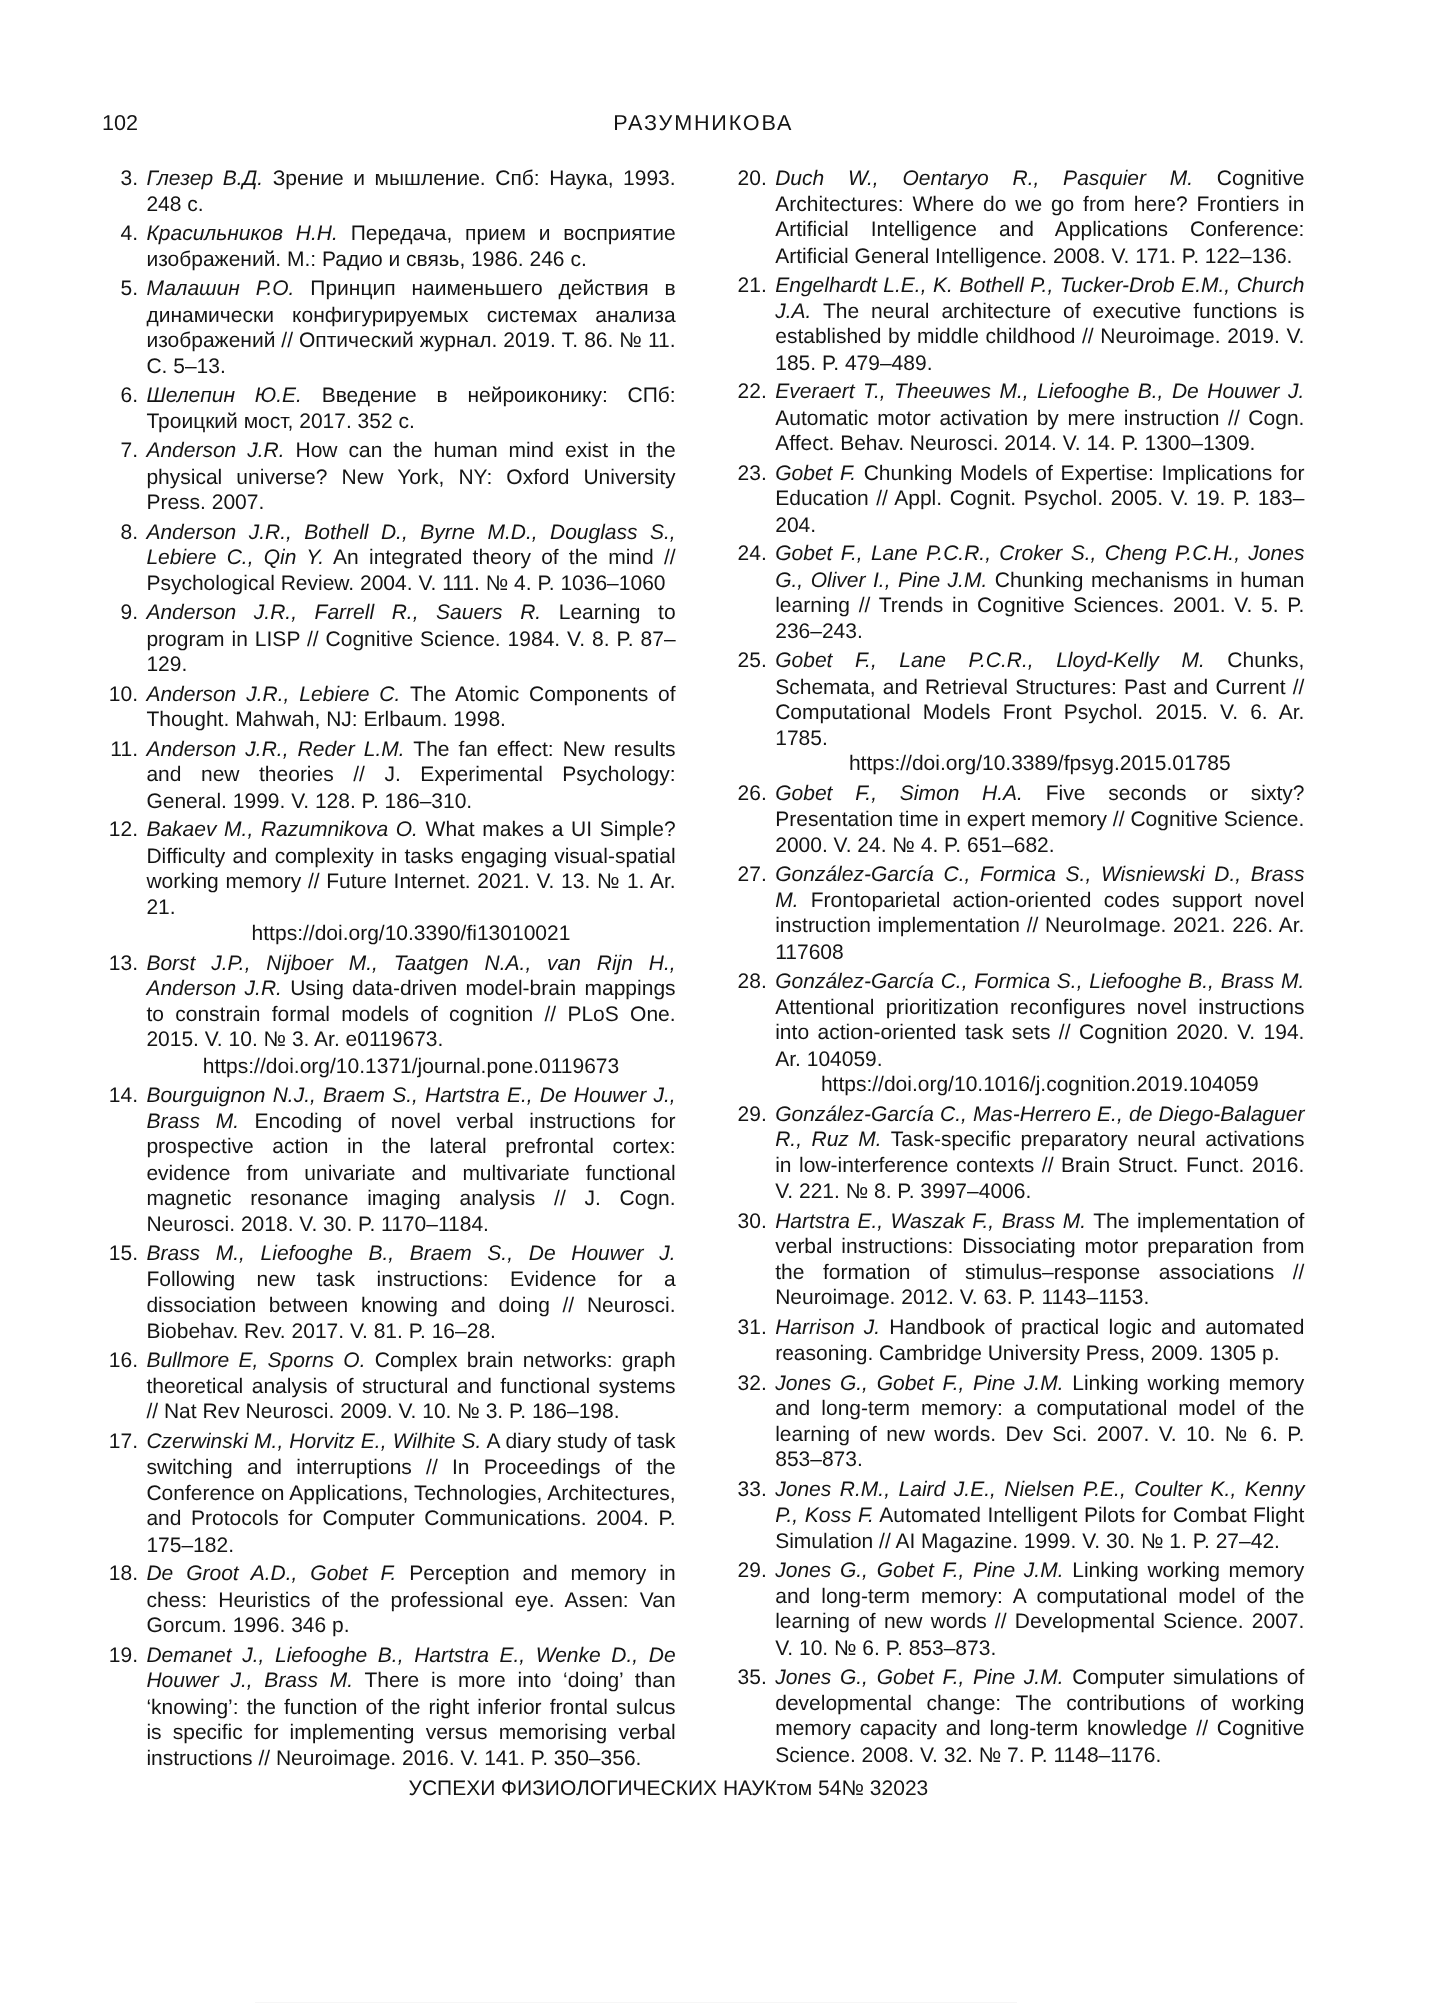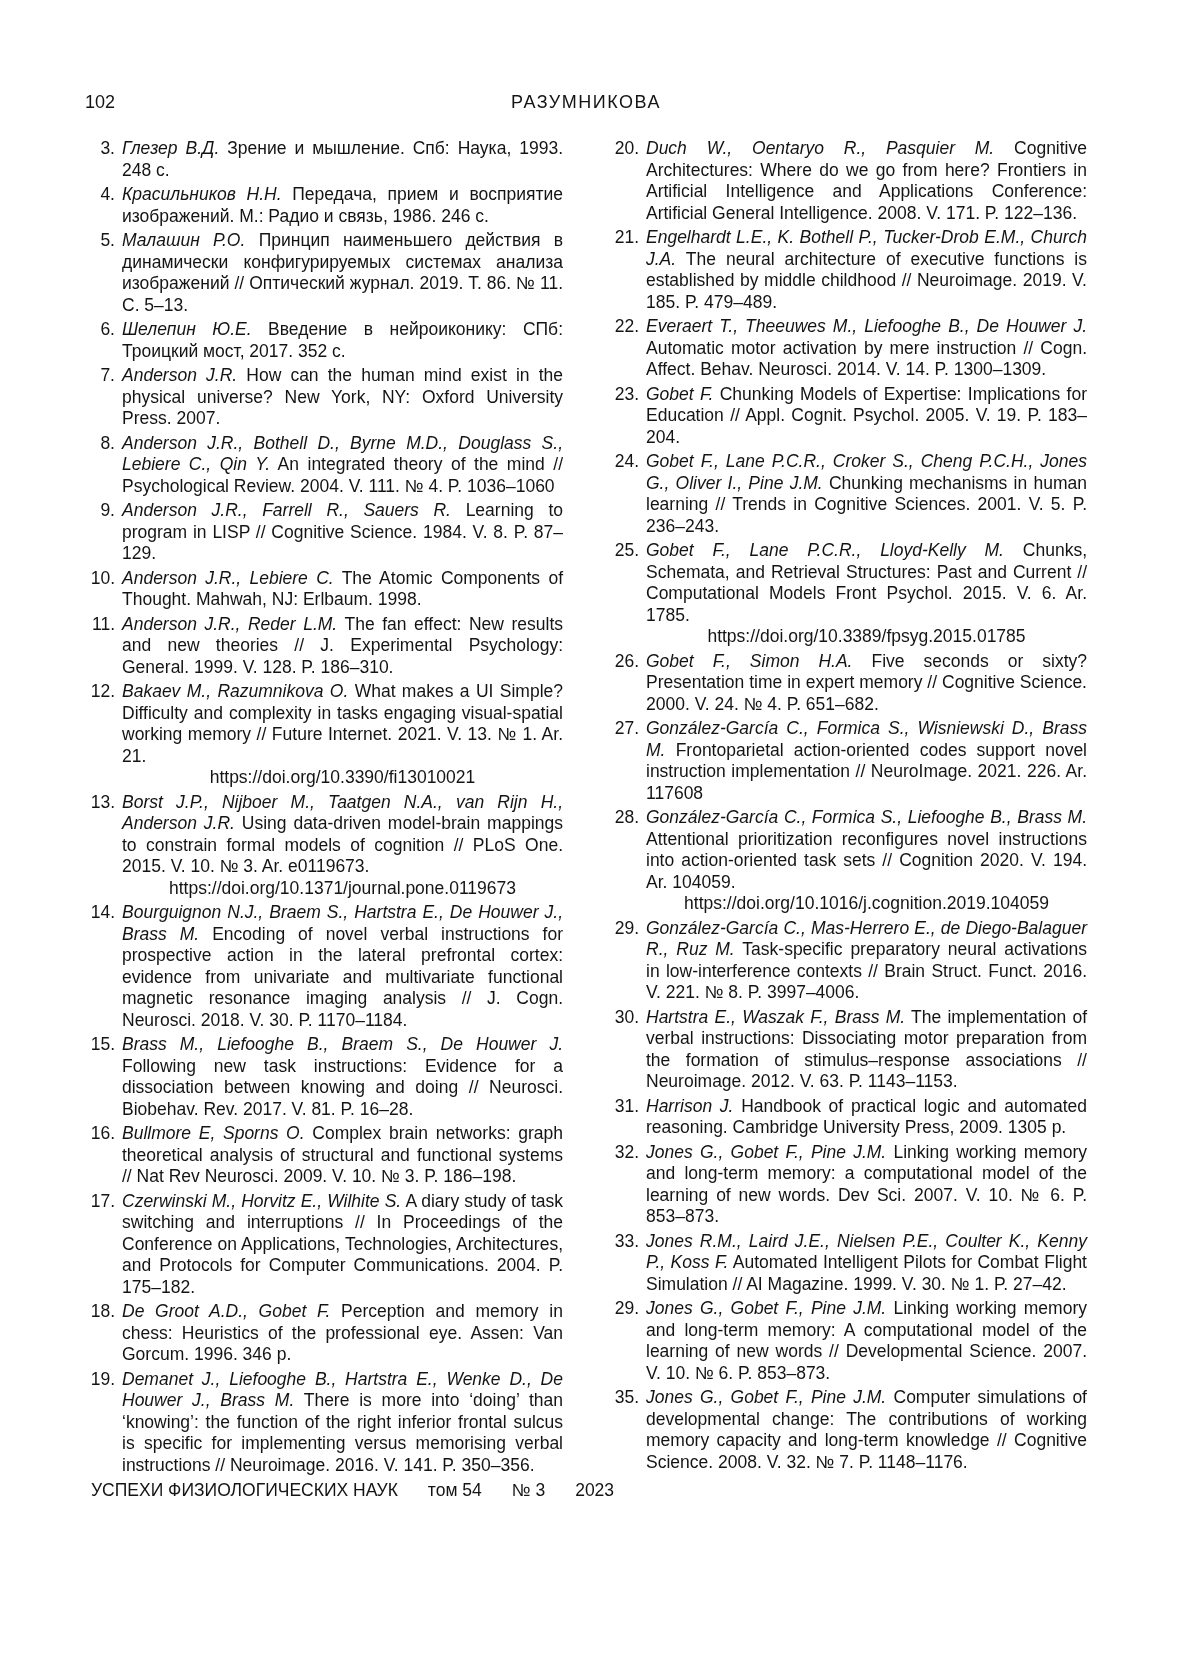--- a/index.html
+++ b/index.html
@@ -57,26 +57,25 @@
   }
   .ref-body {
     flex: 1 1 auto;
     margin-left: 7px;
     text-align: justify;
   }
   .ref-authors { font-style: italic; }
   .ref-doi { text-align: center; }
   .footer {
     position: absolute;
-    left: 91px;
+    left: 79px;
     right: 105px;
     top: 1480px;
     display: flex;
-    justify-content: flex-start;
-    gap: 30px;
+    justify-content: center;
     padding-right: 60px;
     font-size: 17.5px;
   }
 </style>
 </head>
 <body>
 
 <div class="page">
   <div class="content">
 

